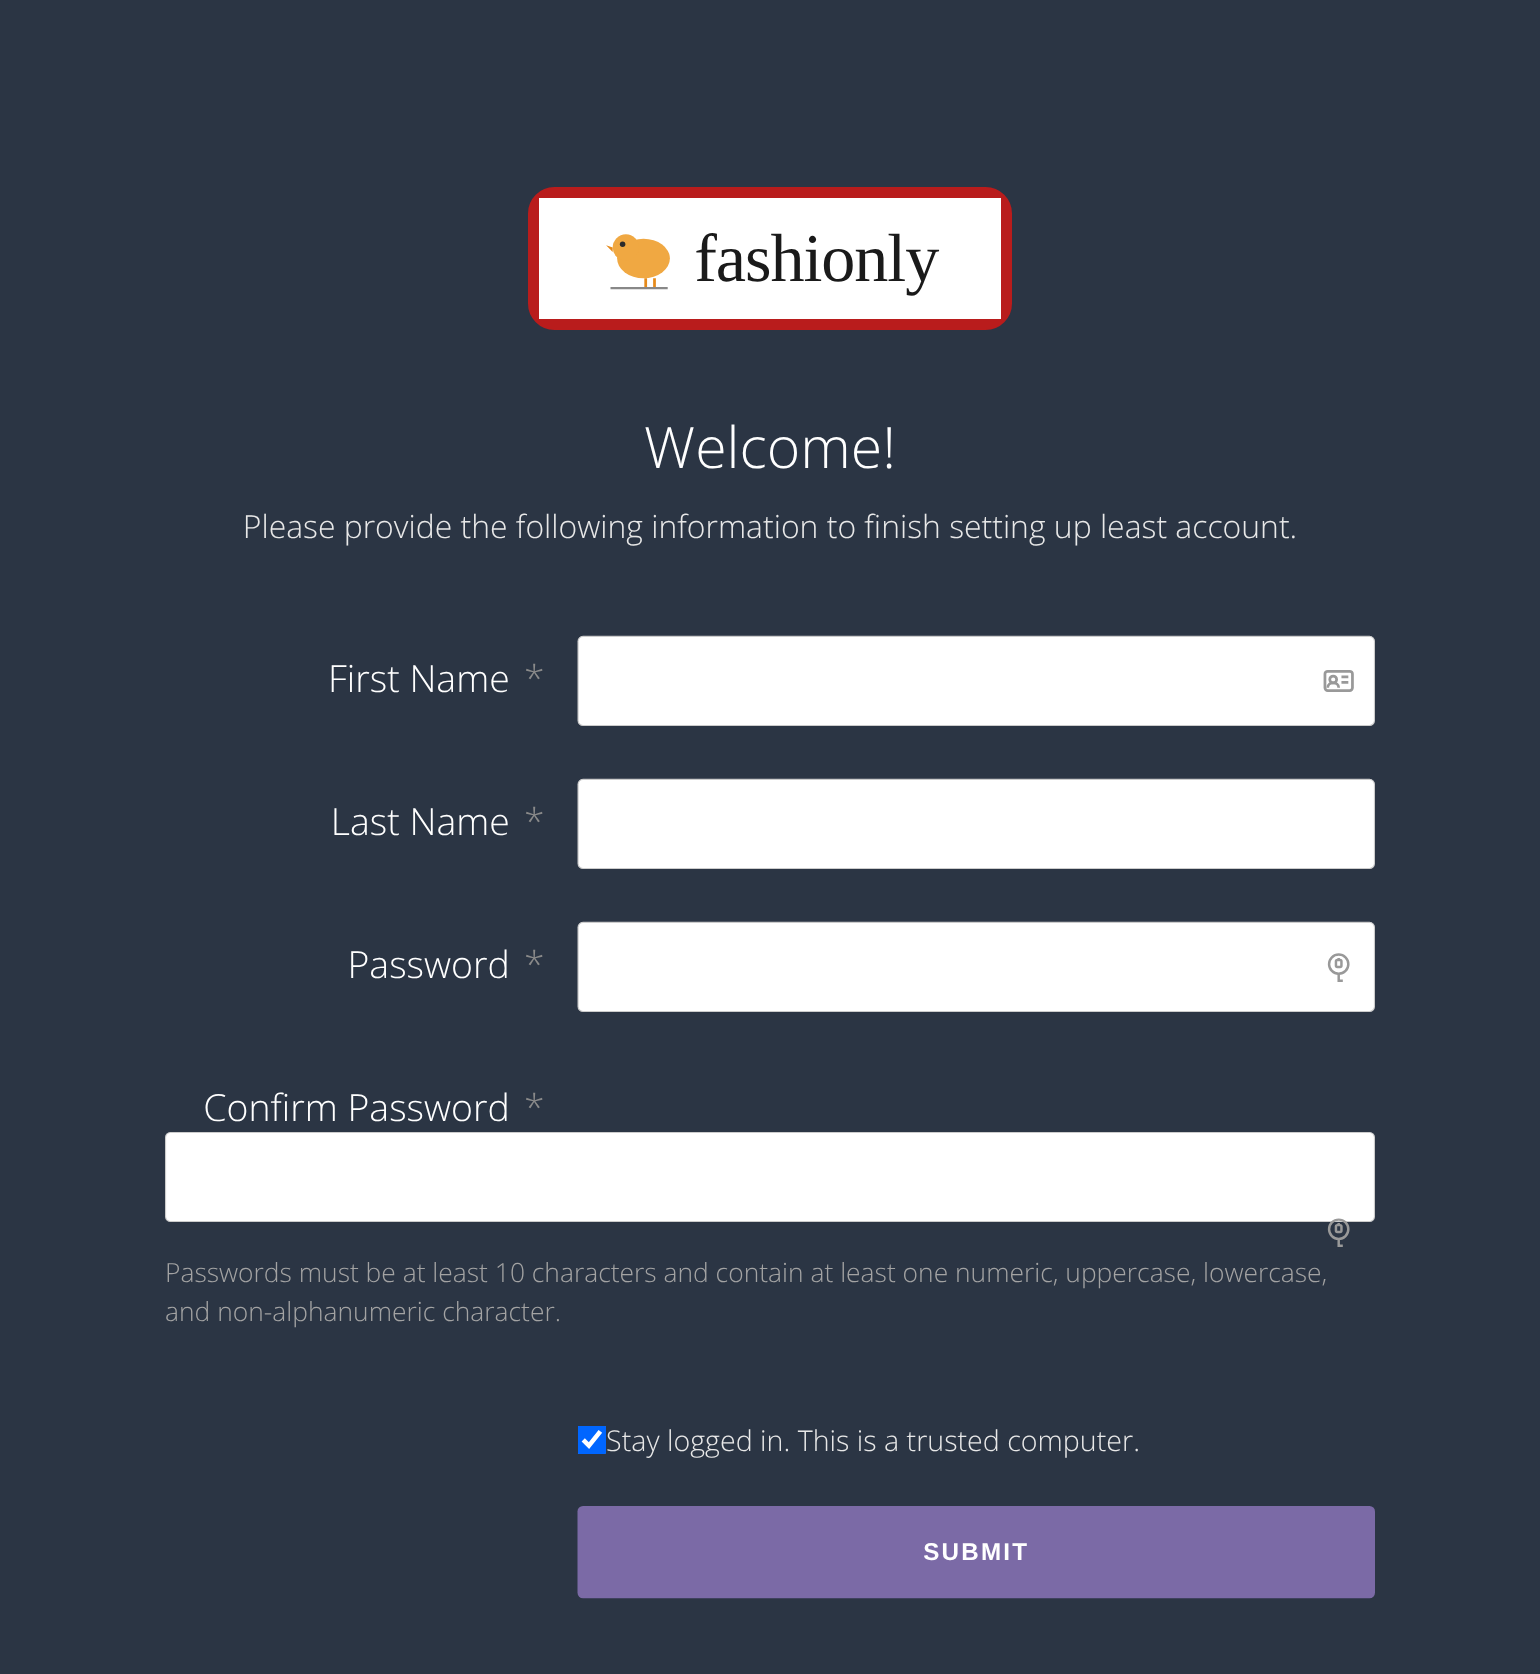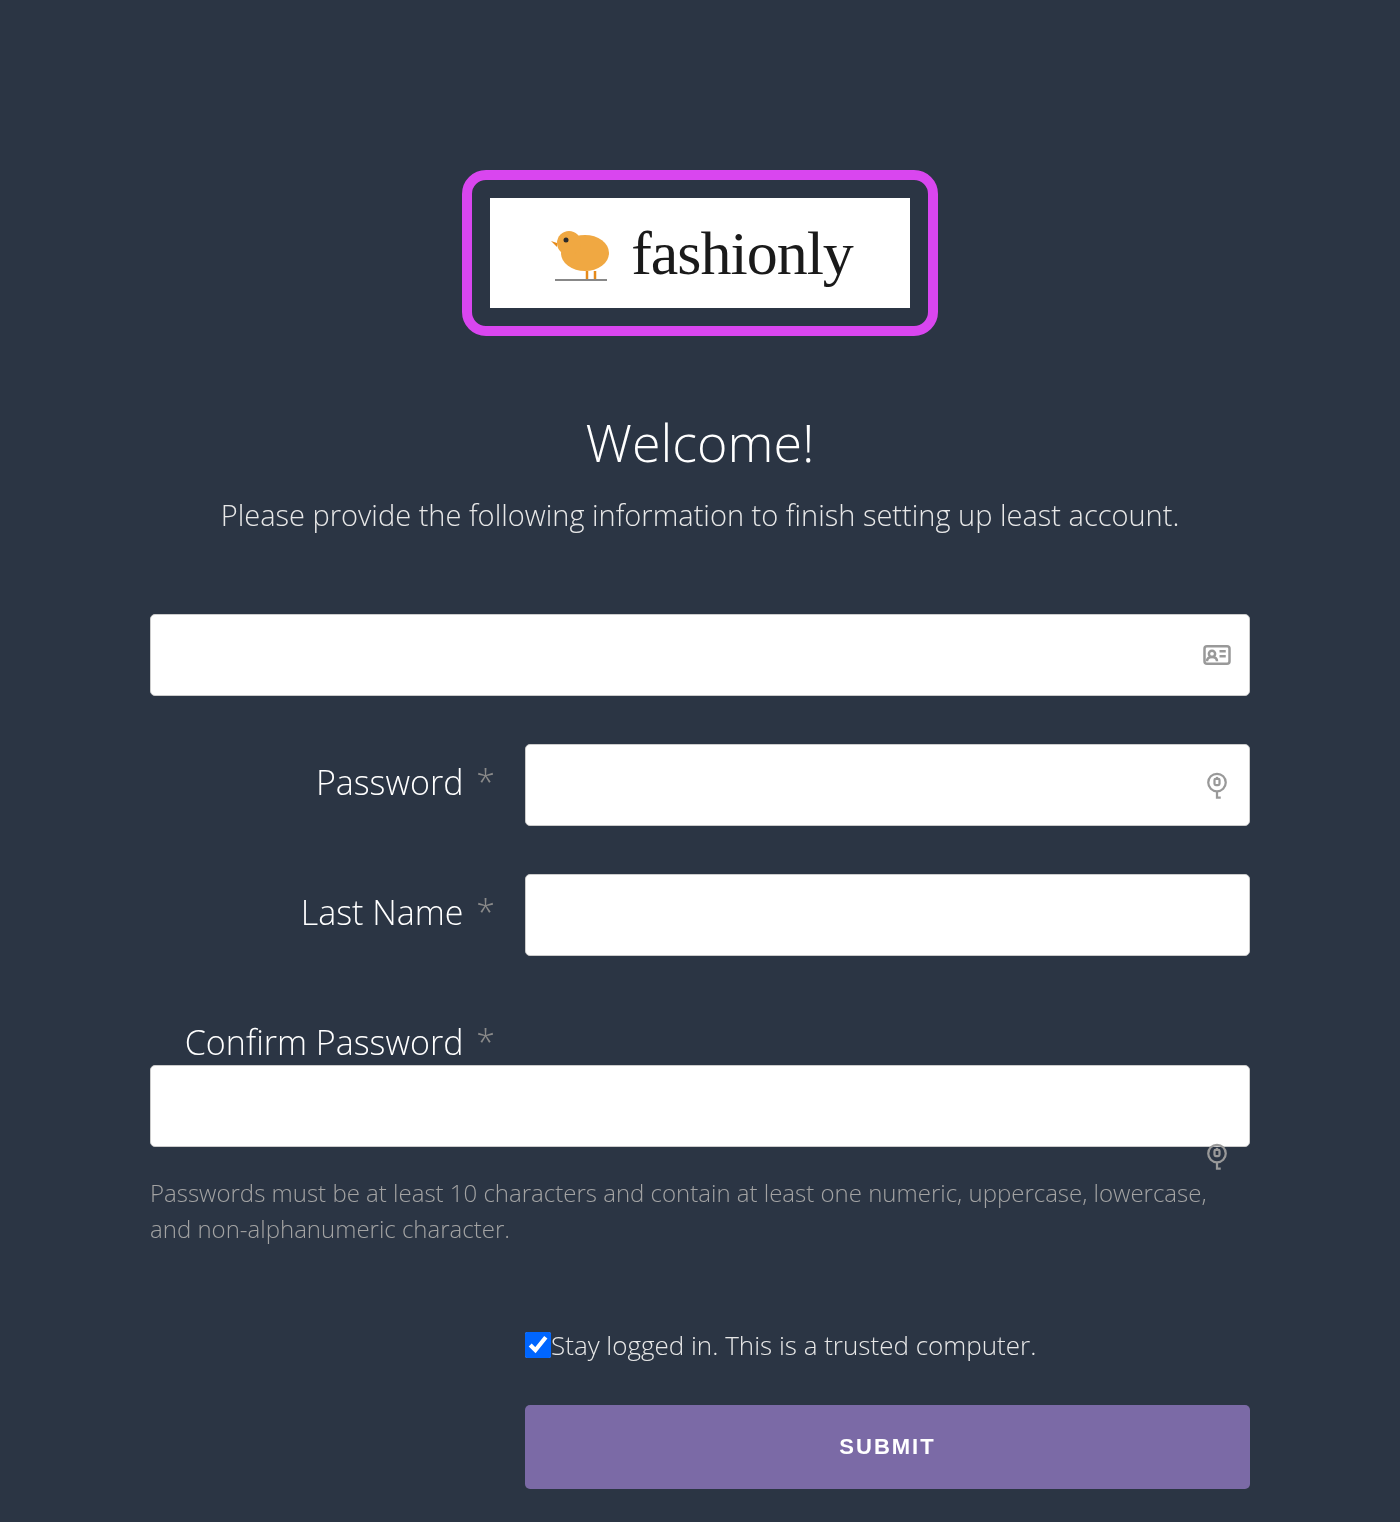--- a/index.html
+++ b/index.html
@@ -19,23 +19,22 @@
       max-width: 1100px;
       margin: 0 auto;
       padding-top: 140px;
     }
     .logo-wrapper {
       display: flex;
       justify-content: center;
       margin-bottom: 70px;
     }
     .logo-box {
-      border: 10px solid #d946ef;
+      border: 10px solid #b91c1c;
       border-radius: 24px;
-      padding: 18px;
       background-color: #2b3544;
     }
     .logo-inner {
       background-color: #ffffff;
       width: 420px;
       height: 110px;
       display: flex;
       align-items: center;
       justify-content: center;
       gap: 14px;
@@ -178,53 +177,56 @@
       </div>
     </div>
   </div>
 
   <div class="welcome-section">
     <h1 class="welcome-title">Welcome!</h1>
     <p class="welcome-subtitle">Please provide the following information to finish setting up least account.</p>
   </div>
 
   <div class="form-group">
+    <label class="form-label">
+      <span>First Name</span><span class="asterisk"> *</span>
+    </label>
     <div class="form-control-wrapper">
       <input type="text" class="form-input" value="" style="">
       <svg class="input-icon" viewBox="0 0 24 24" fill="none" stroke="currentColor" stroke-width="2">
         <rect x="2" y="5" width="20" height="14" rx="2"></rect>
         <circle cx="8" cy="11" r="2.5"></circle>
         <path d="M 4 17 C 4 14.5 6 13.5 8 13.5 C 10 13.5 12 14.5 12 17"></path>
         <line x1="14" y1="9" x2="19" y2="9"></line>
         <line x1="14" y1="13" x2="19" y2="13"></line>
       </svg>
     </div>
   </div>
 
   <div class="form-group">
     <label class="form-label">
+      <span>Last Name</span><span class="asterisk"> *</span>
+    </label>
+    <div class="form-control-wrapper">
+      <input type="text" class="form-input" value="" style="">
+    </div>
+  </div>
+
+  <div class="form-group">
+    <label class="form-label">
       <span>Password</span><span class="asterisk"> *</span>
     </label>
     <div class="form-control-wrapper">
       <input type="password" class="form-input" value="" style="">
       <svg class="input-icon" viewBox="0 0 24 24" fill="none" stroke="currentColor" stroke-width="1.8">
         <circle cx="12" cy="10" r="7"></circle>
         <rect x="10" y="7" width="4" height="5" rx="1"></rect>
         <path d="M 12 7 L 12 5.5"></path>
         <path d="M 12 17 L 12 22 L 15 22"></path>
       </svg>
-    </div>
-  </div>
-
-  <div class="form-group">
-    <label class="form-label">
-      <span>Last Name</span><span class="asterisk"> *</span>
-    </label>
-    <div class="form-control-wrapper">
-      <input type="text" class="form-input" value="" style="">
     </div>
   </div>
 
   <div class="form-group" style="margin-bottom:0;flex-direction:column;">
     <label class="form-label">
       <span>Confirm Password</span><span class="asterisk"> *</span>
     </label>
     <div class="form-control-wrapper">
       <input type="password" class="form-input" value="" style="">
       <svg class="input-icon" viewBox="0 0 24 24" fill="none" stroke="currentColor" stroke-width="1.8">

